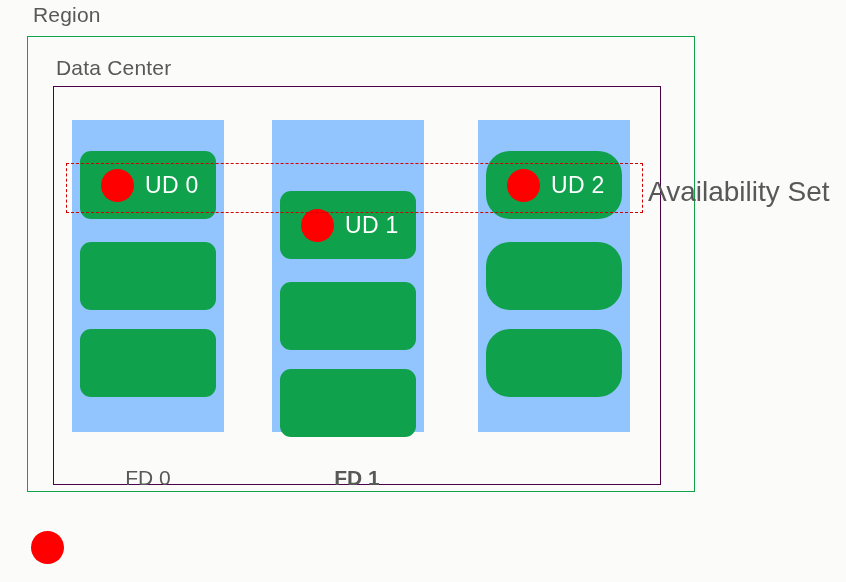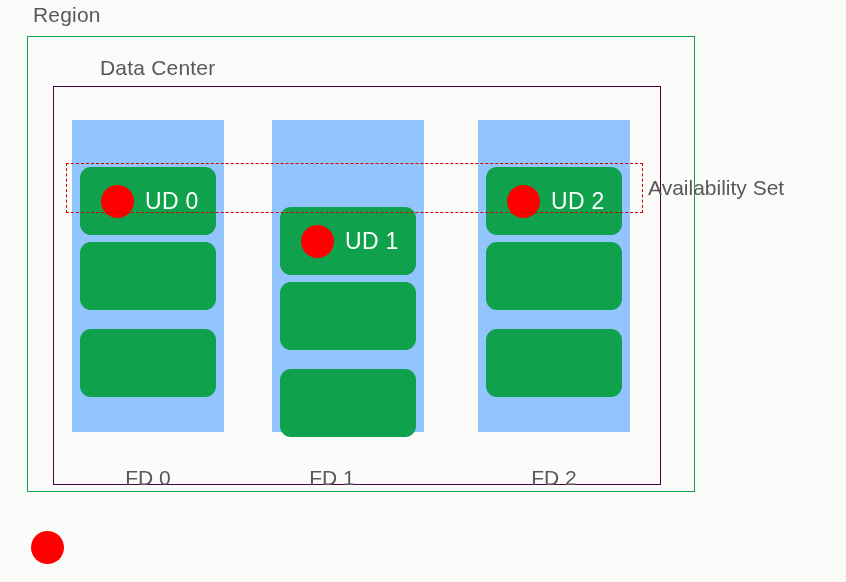--- a/index.html
+++ b/index.html
@@ -39,21 +39,20 @@
   }
   .dc-label {
     position: absolute;
     left: 56px;
     top: 56px;
     font-size: 21px;
     color: #585858;
     letter-spacing: .2px;
     white-space: nowrap;
     z-index: 6;
-    margin-left: 44px;
   }
   .dc-box {
     position: absolute;
     left: 53px;
     top: 86px;
     width: 608px;
     height: 399px;
     border: 1.6px solid #4b0049;
     box-sizing: border-box;
     background: transparent;
@@ -75,39 +74,39 @@
     position: absolute;
     top: 438px;
     width: 152px;
     text-align: center;
     font-size: 21px;
     color: #585858;
     white-space: nowrap;
     margin-top: 28px;
   }
   .fd-caption.c0 { left: 72px; }
-  .fd-caption.c1 { left: 256px; }
+  .fd-caption.c1 { left: 281px; font-weight: bold; }
   .fd-caption.c2 { left: 478px; }
 
   
   .node {
     position: absolute;
     width: 136px;
     height: 68px;
     background: #0fa14c;
     border-radius: 11px;
     box-sizing: border-box;
   }
-  .node.r0 { top: 167px; text-decoration: underline; }
+  .node.r0 { top: 151px; text-decoration: underline; }
   .node.r1 { top: 242px; }
   .node.r2 { top: 329px; }
   .fd-col.c0 ~ .nodecol.c0 .node,
   .nodecol.c0 .node { left: 80px; }
   .nodecol.c1 .node { left: 280px; margin-top: 40px; }
-  .nodecol.c2 .node { left: 486px; }
+  .nodecol.c2 .node { left: 486px; border-radius: 24px; }
 
   .node-inner {
     position: absolute;
     top: 0; left: 0;
     width: 100%;
     height: 100%;
     display: flex;
     align-items: center;
     justify-content: flex-start;
     padding-left: 21px;
@@ -137,21 +136,21 @@
     height: 50px;
     border: 1.7px dashed #d40000;
     box-sizing: border-box;
     background: transparent;
     z-index: 5;
   }
   .avset-label {
     position: absolute;
     left: 648px;
     top: 176px;
-    font-size: 21px;
+    font-size: 28px;
     color: #585858;
     white-space: nowrap;
     z-index: 7;
   }
 
   
   .legend {
     position: absolute;
     left: 31px;
     top: 531px;
@@ -218,19 +217,18 @@
     </div>
     <div class="node r1"></div>
     <div class="node r2"></div>
   </div>
 
   <div class="avset-box"></div>
   <div class="avset-label">Availability Set</div>
 
   <div class="fd-caption c0">FD 0</div>
   <div class="fd-caption c1">FD 1</div>
-  <div class="fd-caption c2">FD 2</div>
 
   <div class="legend">
     <span class="legend-dot"></span>
   </div>
 
 </div>
 
 </body></html>

